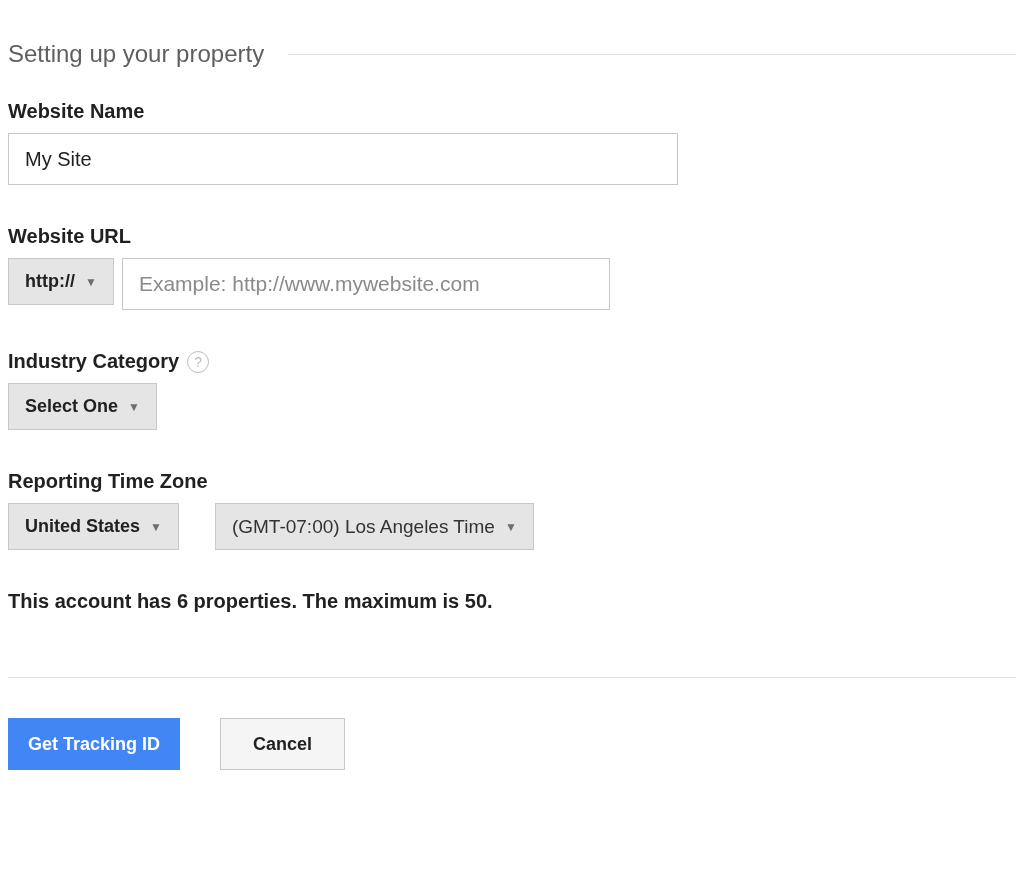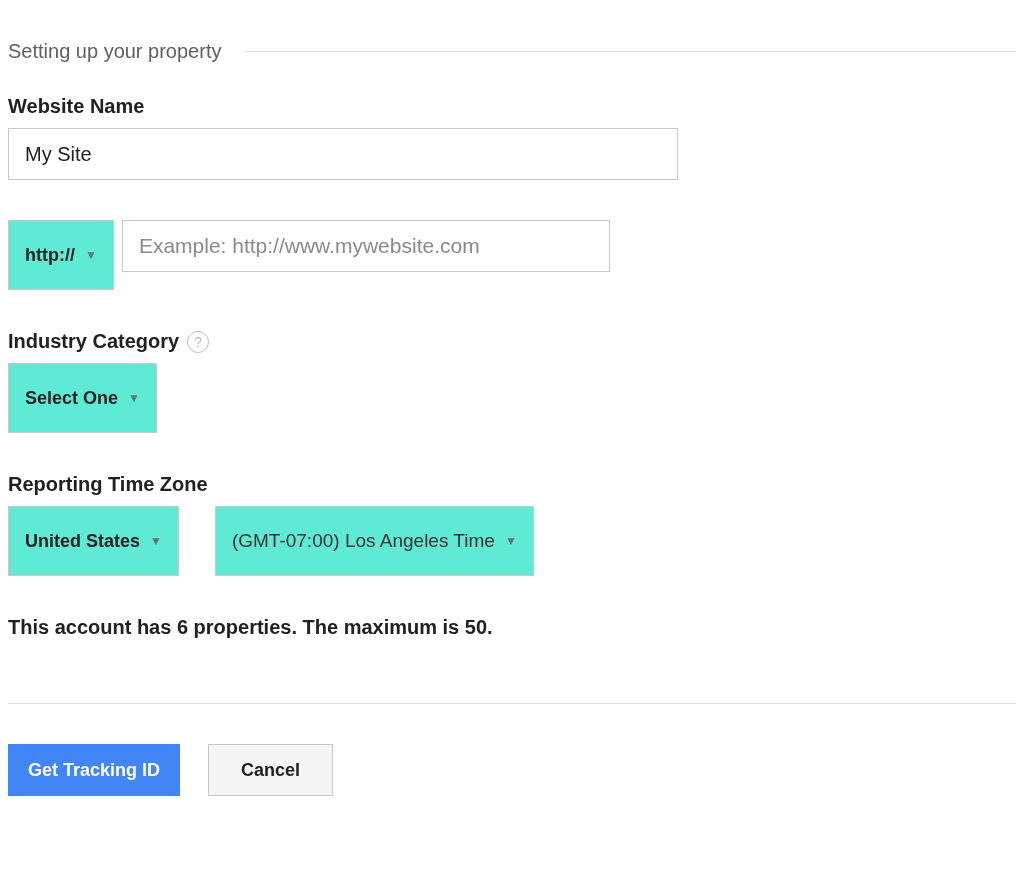--- a/index.html
+++ b/index.html
@@ -13,21 +13,21 @@
       padding: 40px 8px 40px 8px;
       color: #212121;
       width: 1024px;
     }
     .section-header {
       display: flex;
       align-items: center;
       margin-bottom: 32px;
     }
     .section-title {
-      font-size: 20px;
+      font-size: 24px;
       font-weight: 400;
       color: #5f5f5f;
       margin-right: 24px;
       white-space: nowrap;
       text-align: right;
     }
     .header-line {
       flex: 1;
       height: 1px;
       background: #e0e0e0;
@@ -52,22 +52,22 @@
       font-size: 20px;
       color: #212121;
       background: #ffffff;
       outline: none;
     }
     .url-row {
       display: flex;
       gap: 8px;
     }
     .select-button {
-      height: 70px;
-      background: #5eead4;
+      height: 47px;
+      background: #e5e5e5;
       border: 1px solid #c8c8c8;
       padding: 0 16px;
       font-size: 18px;
       font-weight: 700;
       color: #212121;
       cursor: pointer;
       display: inline-flex;
       align-items: center;
       gap: 10px;
       text-align: center;
@@ -117,21 +117,21 @@
       margin-top: 16px;
     }
     .divider {
       height: 1px;
       background: #e0e0e0;
       margin-top: 64px;
       margin-bottom: 40px;
     }
     .button-row {
       display: flex;
-      gap: 28px;
+      gap: 40px;
     }
     .btn-primary {
       height: 52px;
       padding: 0 20px;
       background: #4285f4;
       color: #ffffff;
       border: none;
       font-size: 18px;
       font-weight: 700;
       cursor: pointer;
@@ -154,20 +154,21 @@
   <div class="section-title">Setting up your property</div>
   <div class="header-line"></div>
 </div>
 
 <div class="field-group">
   <div class="field-label">Website Name</div>
   <input type="text" class="text-input" value="My Site" style="">
 </div>
 
 <div class="field-group">
+  <div class="field-label">Website URL</div>
   <div class="url-row">
     <button class="select-button">
       <span>http://</span>
       <span class="caret">▼</span>
     </button>
     <input type="text" class="url-input" placeholder="Example: http://www.mywebsite.com" style="">
   </div>
 </div>
 
 <div class="field-group">

